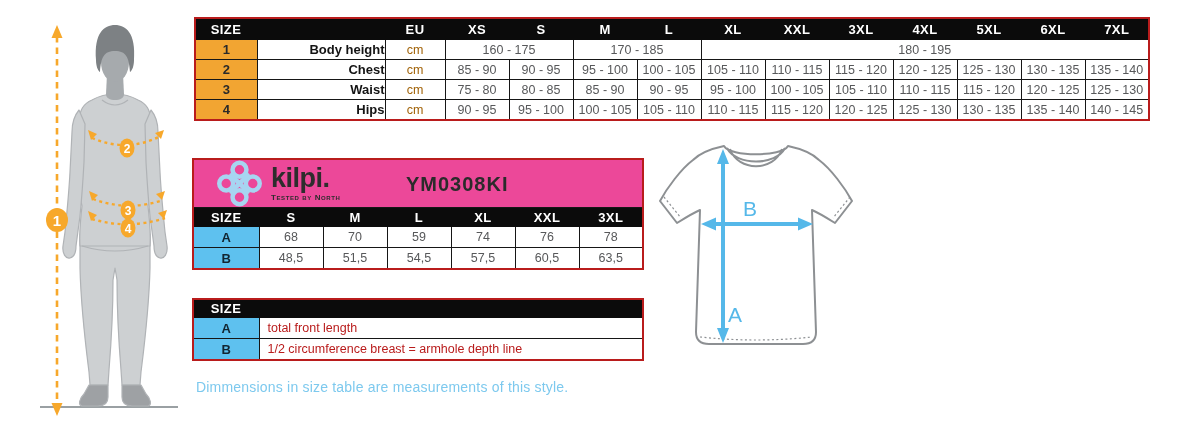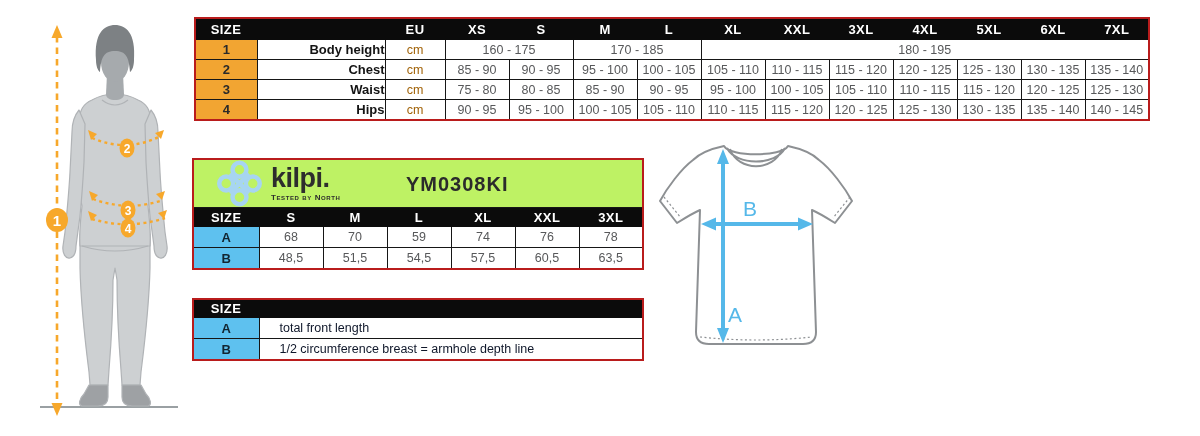--- a/index.html
+++ b/index.html
@@ -20,30 +20,30 @@
   .sz-table td.hdr{
     background:#0b0b0b;color:#ffffff;font-weight:700;font-size:13px;
     letter-spacing:.4px;border-color:#0b0b0b;
   }
   .size-span{display:inline-block;width:60px;text-align:center;}
   .size-span66{display:inline-block;width:64px;text-align:center;}
   td.num{background:#F2A532;color:#2a2a2a;font-weight:600;font-size:13px;}
   td.name{text-align:right;padding-left:7px;color:#141414;font-weight:600;font-size:13px;}
   td.unit{color:#a16207;}
   td.blue{background:#5EC1EF;color:#122531;font-weight:700;font-size:13px;}
-  td.desc{text-align:left;padding-left:20px;color:#0f172a;font-size:12.5px;}
+  td.desc{text-align:left;padding-left:8px;color:#b91c1c;font-size:12.5px;}
   
   #main-size-table{left:194px;top:17px;width:954px;}
   #main-size-table td{height:19px;}
   #main-size-table td.hdr{height:20px;}
   
   #product-size-table{left:192px;top:158px;width:450px;}
   #product-size-table td{height:20px;}
   #product-size-table td.hdr{height:18px;}
-  td.logo-cell{height:54px;position:relative;text-align:left;background:#bef264;}
+  td.logo-cell{height:54px;position:relative;text-align:left;background:#ec4899;}
   .logo-wrap{display:flex;align-items:center;gap:9px;padding-left:23px;height:100%;}
   .brand-block{display:flex;flex-direction:column;justify-content:center;}
   .brand{font-size:27px;font-weight:800;color:#2d2d2d;line-height:1;letter-spacing:-.5px;}
   .tagline{font-size:8px;font-weight:700;color:#2d2d2d;letter-spacing:.6px;
     font-variant:small-caps;margin-top:1px;}
   .product-code,.style-name{
     position:absolute;top:50%;transform:translateY(-50%);
     font-weight:700;font-size:20px;letter-spacing:1px;color:#2b2b2b;}
   .product-code{left:212px;}
   .style-name{left:308px;margin-top:46px;}
@@ -295,15 +295,16 @@
       <polygon points="75,211 69,196 81,196"></polygon>
       <line x1="66" y1="92" x2="152" y2="92" stroke="#55B8E9" stroke-width="4"></line>
       <polygon points="53,92 68,85.5 68,98.5"></polygon>
       <polygon points="165,92 150,85.5 150,98.5"></polygon>
       <text x="102" y="84" text-anchor="middle" fill="#55B8E9" font-size="21">B</text>
       <text x="87" y="190" text-anchor="middle" fill="#55B8E9" font-size="21">A</text>
     </g>
   </svg>
 
   <div class="notes">
+    <div>Dimmensions in size table are measurements of this style.</div>
   </div>
 
 </div>
 
 </body></html>

